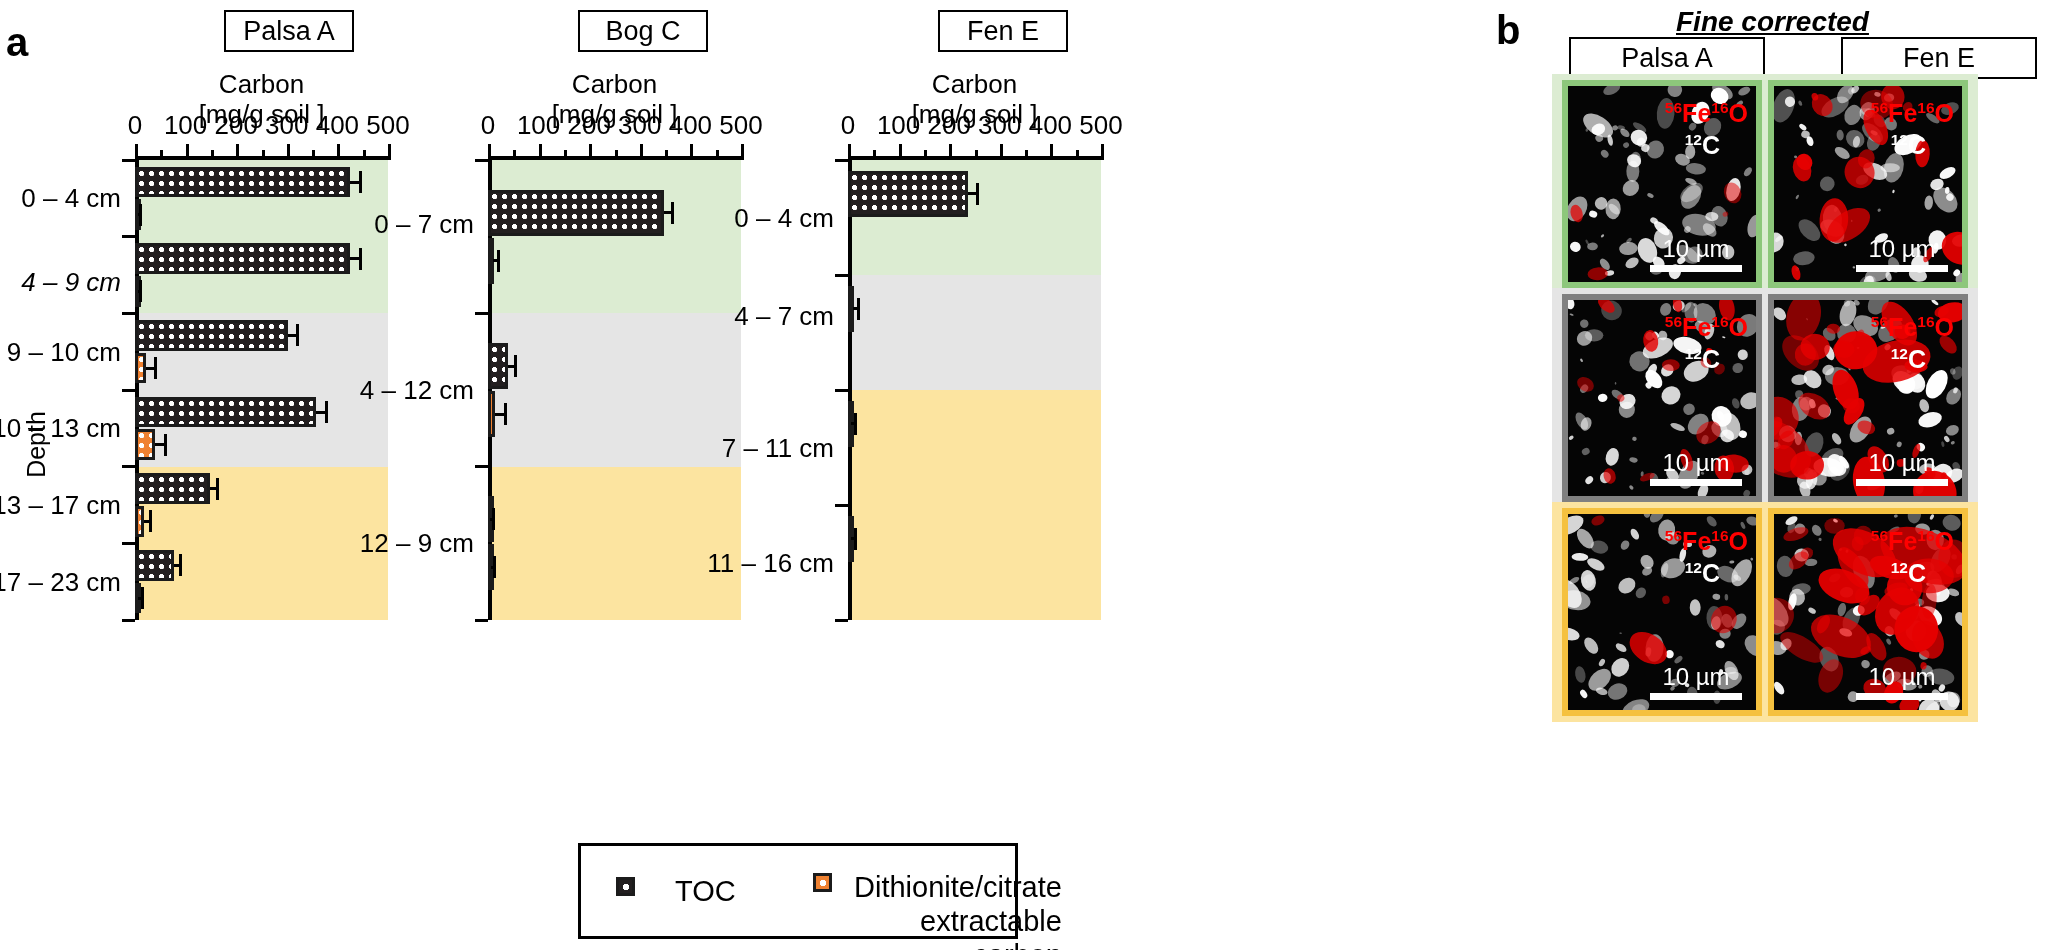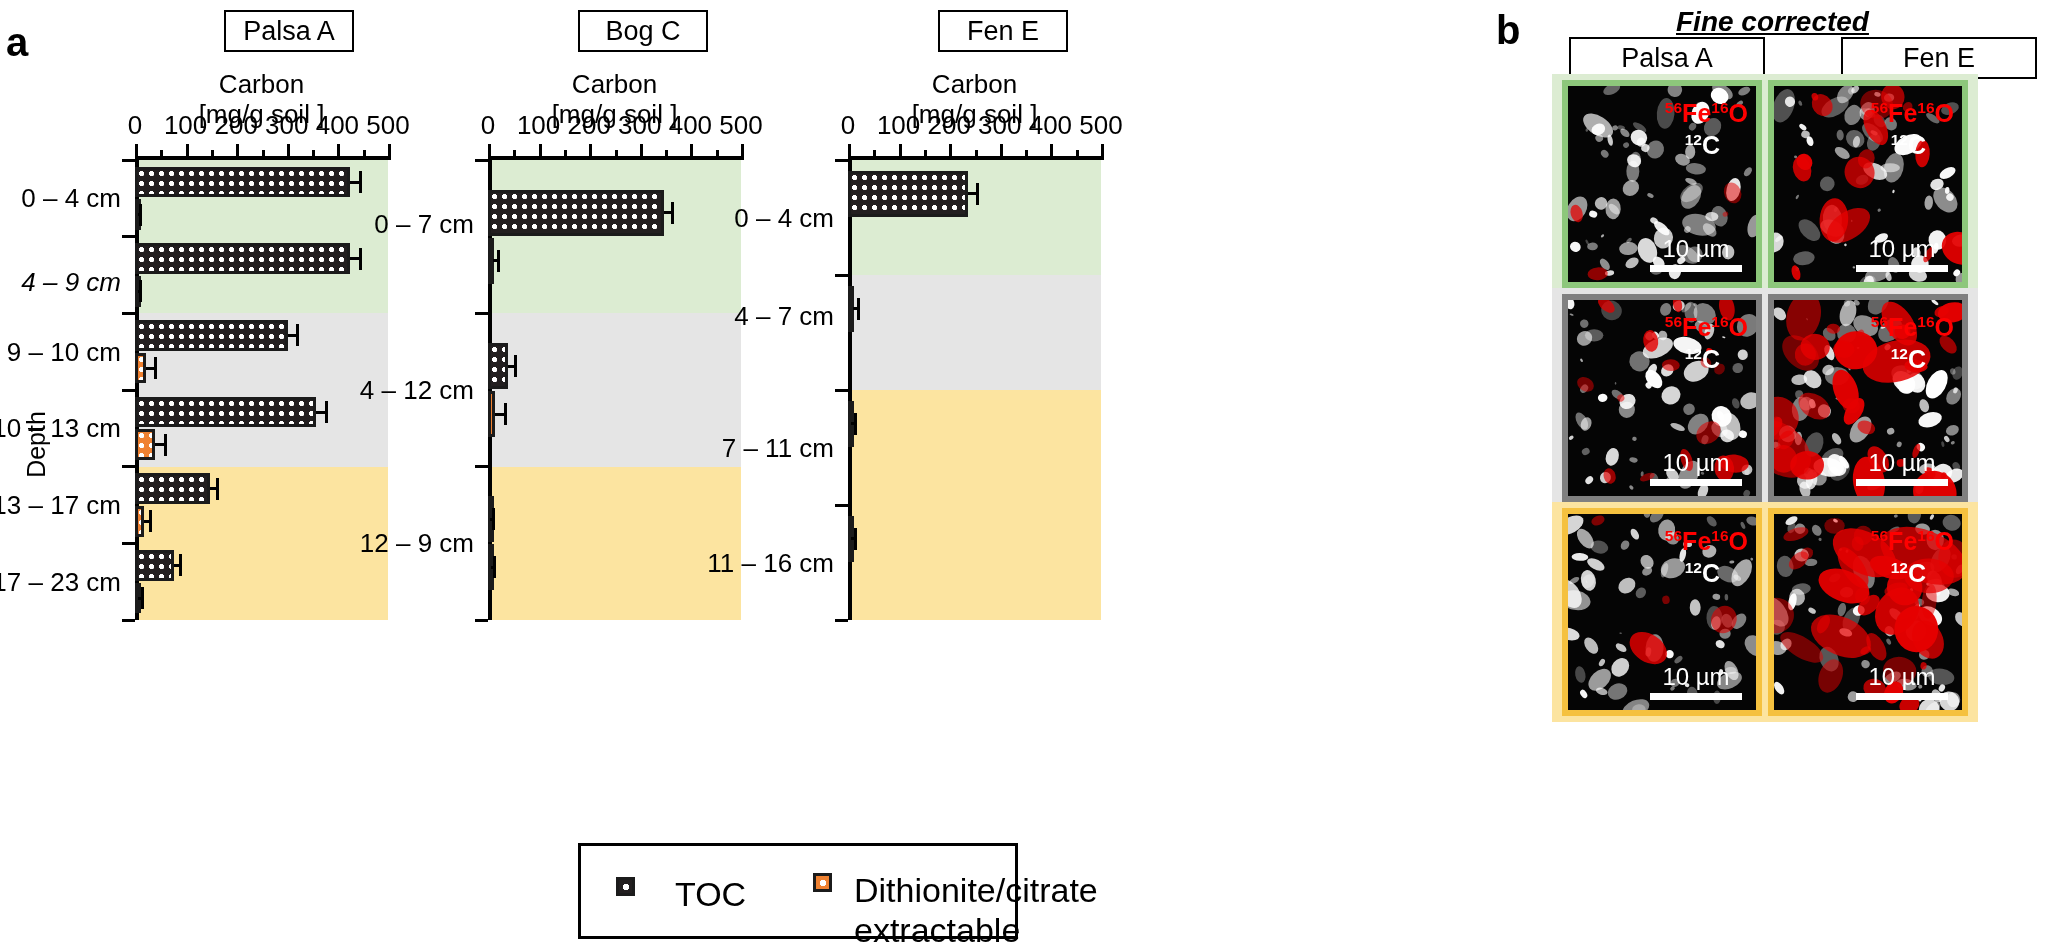--- a/index.html
+++ b/index.html
@@ -44,21 +44,21 @@
 
   
   .legendbox{position:absolute;border:3px solid #000;background:#fff;box-sizing:border-box;}
   .legrow{position:absolute;display:flex;align-items:flex-start;}
   .swatch{width:19px;height:19px;box-sizing:border-box;border:3px solid #1b1b1b;
           margin-top:3px;flex:none;}
   .swatch.toc{background:#231f20;
      background-image:radial-gradient(circle at 7px 7px,#fff 3.2px,transparent 3.4px);}
   .swatch.dce{background:#ef8131;
      background-image:radial-gradient(circle at 7px 7px,#fff 3.2px,transparent 3.4px);}
-  .legtext{font-size:34px;line-height:1.18;white-space:pre-line;}
+  .legtext{font-size:29px;line-height:1.18;white-space:pre-line;text-align:right;}
 
   
   .fine-title{position:absolute;font-size:28px;font-style:italic;font-weight:bold;
               text-decoration:underline;white-space:nowrap;}
   .cell{position:relative;box-sizing:border-box;border:6px solid #000;overflow:hidden;
         background:#000;}
   .micro{position:absolute;inset:0;background:#030303;}
   .iso{position:absolute;font-size:25px;line-height:1;white-space:nowrap;}
   .iso sup{font-size:0.62em;vertical-align:super;}
   .iso.fe{color:#ff0000;}

